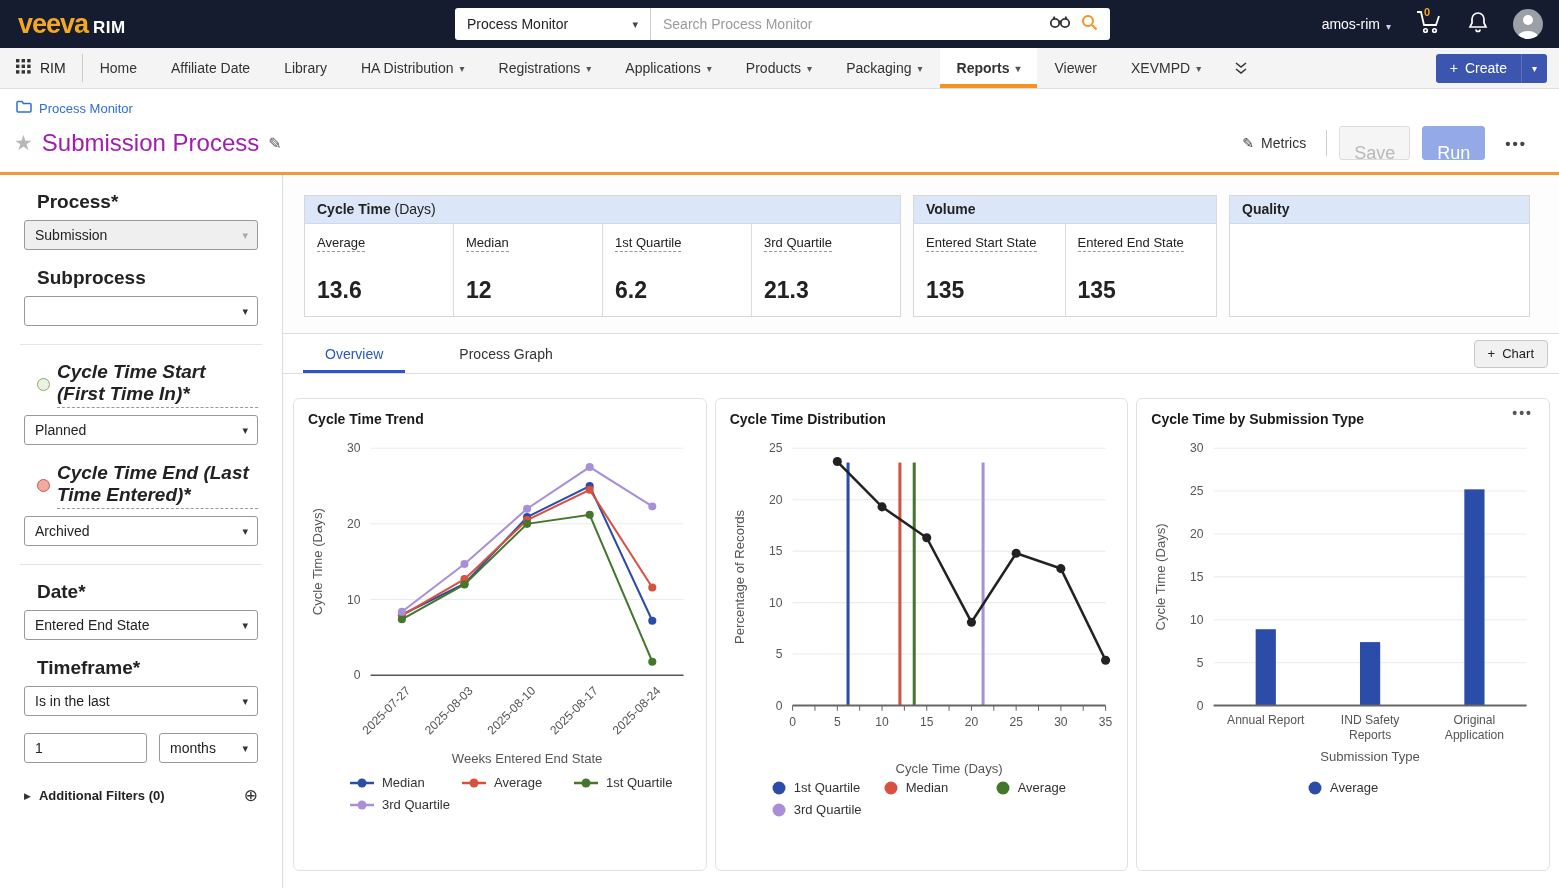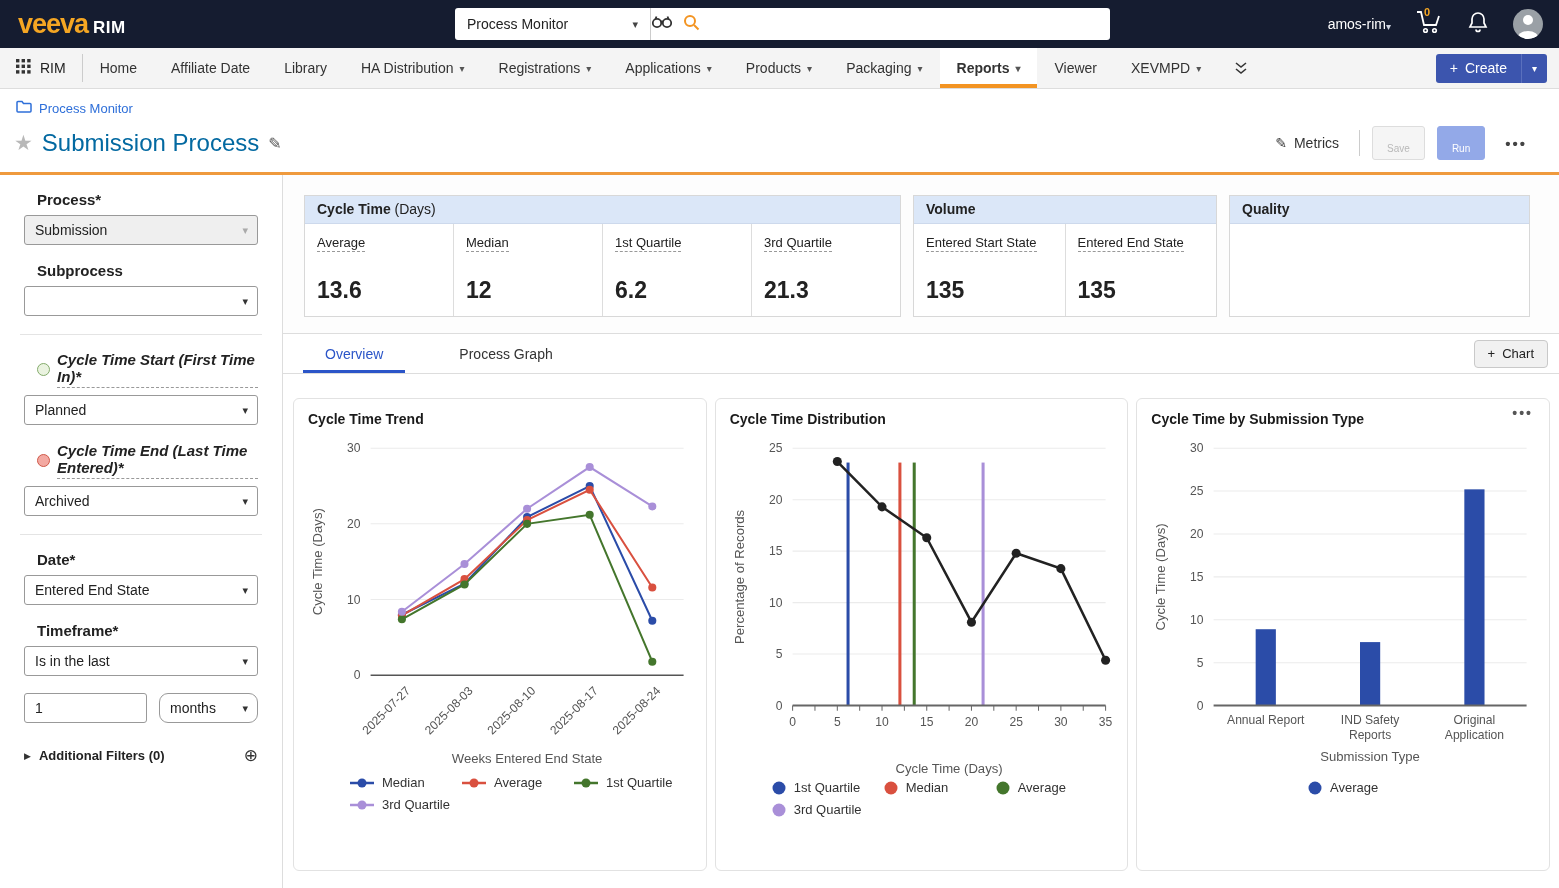--- a/index.html
+++ b/index.html
@@ -11,69 +11,69 @@
   .brand { display:flex; align-items:baseline; gap:5px; }
   .brand-veeva { color:#f5a623; font-size:27px; font-weight:700; text-transform:lowercase; letter-spacing:-1px; line-height:1; }
   .brand-rim { color:#fff; font-size:17px; font-weight:700; letter-spacing:.5px; }
   .search-wrap { position:absolute; left:455px; top:8px; width:655px; height:32px; background:#fff; border-radius:3px; display:flex; align-items:center; overflow:hidden; }
   .search-scope { width:196px; height:100%; display:flex; align-items:center; justify-content:space-between; padding:0 12px; border-right:1px solid #ccc; font-size:14px; color:#222; cursor:pointer; }
   .search-scope .caret { font-size:11px; color:#444; }
   .search-input { flex:1; height:100%; border:none; outline:none; padding:0 12px; font-size:14px; font-family:inherit; color:#333; }
   .search-input::placeholder { color:#9a9a9a; }
   .search-icons { display:flex; align-items:center; gap:10px; padding-right:12px; }
   .topbar-right { position:absolute; right:16px; top:0; height:48px; display:flex; align-items:center; gap:24px; }
-  .user-menu { color:#fff; font-size:14px; display:flex; align-items:flex-end; cursor:pointer; }
+  .user-menu { color:#fff; font-size:14px; display:flex; align-items:flex-end; gap:6px; cursor:pointer; }
   .user-menu .caret { font-size:10px; color:#cfd4e0; }
   .cart-wrap { position:relative; cursor:pointer; }
   .cart-badge { position:absolute; top:-3px; left:9px; color:#f5a623; font-size:11px; font-weight:700; }
   .avatar { width:30px; height:30px; border-radius:50%; background:#9aa0a6; display:flex; align-items:flex-end; justify-content:center; overflow:hidden; cursor:pointer; }
 
   
   .navbar { height:41px; background:#f4f4f4; border-bottom:1px solid #ddd; display:flex; align-items:stretch; }
   .nav-app { display:flex; align-items:center; gap:9px; padding:0 16px; border-right:1px solid #ccc; margin:6px 0; font-size:14px; font-weight:400; cursor:pointer; }
   .nav-item { display:flex; align-items:center; gap:6px; padding:0 17px; font-size:14px; color:#333; cursor:pointer; text-decoration:none; }
   .nav-item .caret { font-size:10px; color:#555; }
   .nav-item.active { background:#fff; font-weight:700; box-shadow:inset 0 -4px 0 #f39422; }
   .nav-more { display:flex; align-items:center; padding:0 16px; cursor:pointer; }
   .create-split { margin-left:auto; margin-right:12px; align-self:center; display:flex; height:29px; border-radius:3px; overflow:hidden; cursor:pointer; }
   .create-main { background:#3c55ae; color:#fff; font-size:14px; display:flex; align-items:center; gap:7px; padding:0 14px; }
   .create-caret { background:#3c55ae; color:#fff; border-left:1px solid #5a70bd; display:flex; align-items:center; padding:0 10px; font-size:10px; }
 
   
   .breadcrumb { display:flex; align-items:center; gap:7px; padding:11px 0 4px 16px; font-size:13px; color:#2e6fd9; cursor:pointer; width:max-content; }
   .title-row { display:flex; align-items:center; padding:6px 24px 12px 14px; }
   .star { color:#b8b8b8; font-size:21px; margin-right:9px; cursor:pointer; }
-  .page-title { font-size:24px; color:#0369a1; font-weight:400;text-align:center; }
+  .page-title { font-size:24px; color:#a21caf; font-weight:400;text-align:center; }
   .edit-pencil { font-size:16px; color:#555; margin-left:9px; cursor:pointer; }
   .title-actions { margin-left:auto; display:flex; align-items:center; gap:12px; }
   .metrics-btn { display:flex; align-items:center; gap:7px; font-size:14px; color:#333; cursor:pointer; padding:4px 8px; }
   .vdiv { width:1px; height:26px; background:#ccc; }
-  .btn { height:29px; padding:16px 14px; border-radius:3px; font-size:10px; font-family:inherit; border:1px solid transparent; }
+  .btn { height:29px; padding:16px 14px; border-radius:3px; font-size:18px; font-family:inherit; border:1px solid transparent; }
   .btn-save { background:#f5f5f5; border-color:#ddd; color:#b9b9b9; }
   .btn-run { background:#93a9e8; color:#fff; border-color:#93a9e8; }
   .more-dots { font-size:15px; letter-spacing:2px; color:#444; font-weight:700; padding:0 8px; cursor:pointer; }
   .orange-rule { height:3px; background:#ef9a3d; }
 
   
   .content { display:flex; height:713px; }
   .sidebar { width:283px; min-width:283px; border-right:1px solid #ddd; padding:16px 24px 0 24px; background:#fff; }
-  .f-label { font-size:15px; font-weight:700; margin:0 0 7px; display:flex; align-items:center; gap:7px;padding-left:13px; }
+  .f-label { font-size:19px; font-weight:700; margin:0 0 7px; display:flex; align-items:center; gap:7px;padding-left:13px; }
   .f-label .dashed { border-bottom:1px dashed #999; padding-bottom:2px;font-style:italic; }
   .f-group { margin-bottom:17px; }
   .dot { width:13px; height:13px; border-radius:50%; display:inline-block; flex:none; }
   .dot-green { background:#eaf3e0; border:1.5px solid #84ab6b; }
   .dot-red { background:#f3a9a2; border:1.5px solid #cf5949; }
   .vselect { position:relative; height:30px; border:1px solid #999; border-radius:3px; background:#fff; display:flex; align-items:center; padding:0 24px 0 10px; font-size:14px; color:#222; cursor:pointer; }
   .vselect .caret { position:absolute; right:9px; font-size:11px; color:#333; }
   .vselect.disabled { background:#efefef; cursor:default; }
   .vselect.disabled .caret { color:#aaa; }
   .f-divider { height:1px; background:#e4e4e4; margin:18px -4px 16px; }
   .tf-row { display:flex; gap:12px; }
   .tf-num { width:123px; height:30px; border:1px solid #999; border-radius:3px; padding:0 10px; font-size:14px; font-family:inherit; color:#222; }
-  .tf-unit { width:100px;border-radius:9px; }
+  .tf-unit { width:100px; }
   .addl-row { display:flex; align-items:center; margin-top:22px; cursor:pointer; }
   .addl-arrow { font-size:9px; color:#333; margin-right:8px; }
   .addl-label { font-size:13px; font-weight:700; }
   .addl-plus { margin-left:auto; font-size:17px; color:#333; cursor:pointer; }
 
   .main { flex:1; background:#fdfdfd; }
 
   
   .stats-row { display:flex; gap:12px; margin:20px 30px 0 21px; }
   .stat-card { border:1px solid #d8d8d8; background:#fff; }
@@ -110,20 +110,21 @@
 <div class="topbar">
   <div class="brand">
     <span class="brand-veeva">Veeva</span>
     <span class="brand-rim">RIM</span>
   </div>
   <div class="search-wrap">
     <div class="search-scope">
       <span>Process Monitor</span>
       <span class="caret">▾</span>
     </div>
+    <input class="search-input" placeholder="Search Process Monitor" style="">
     <div class="search-icons">
       <span>
         <svg width="22" height="14" viewBox="0 0 22 14">
             <circle cx="6" cy="8" r="4.2" fill="none" stroke="#333" stroke-width="1.8"></circle>
             <circle cx="16" cy="8" r="4.2" fill="none" stroke="#333" stroke-width="1.8"></circle>
             <path d="M9.5 6.5h3" stroke="#333" stroke-width="1.8"></path>
             <path d="M4.5 4l1-2.5M17.5 4l-1-2.5" stroke="#333" stroke-width="1.8"></path>
           </svg>
       </span>
       <span>

